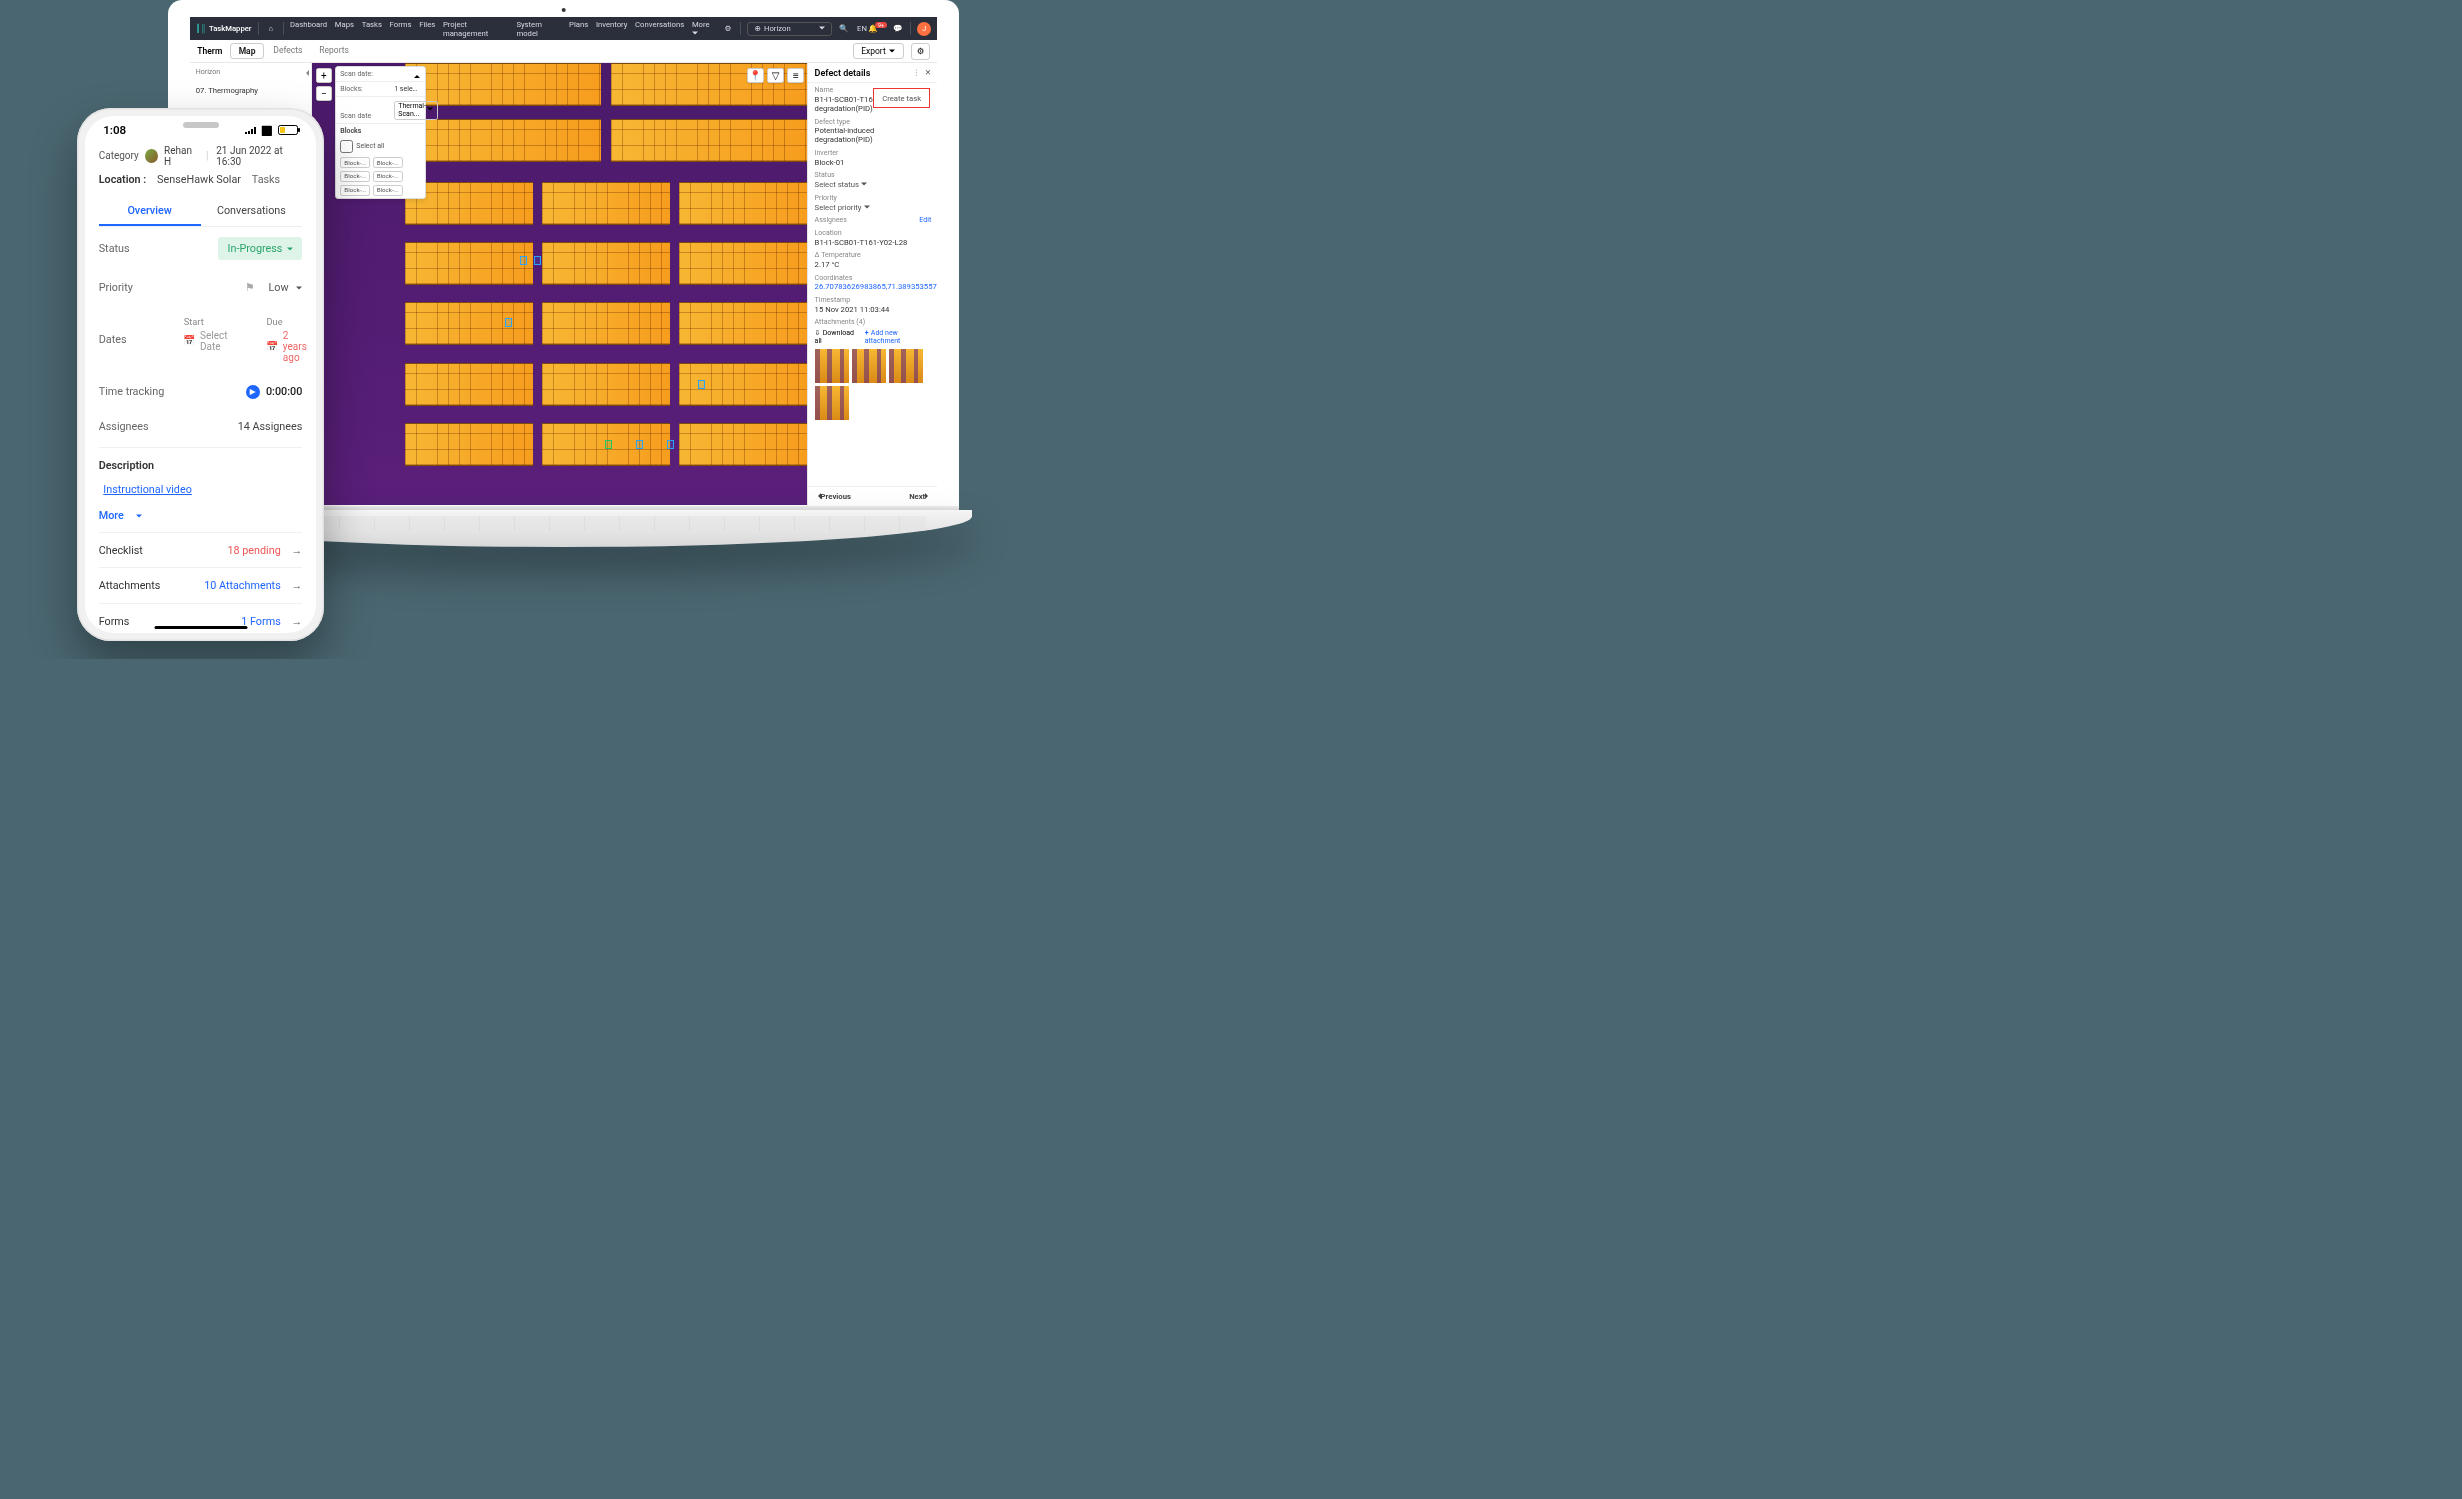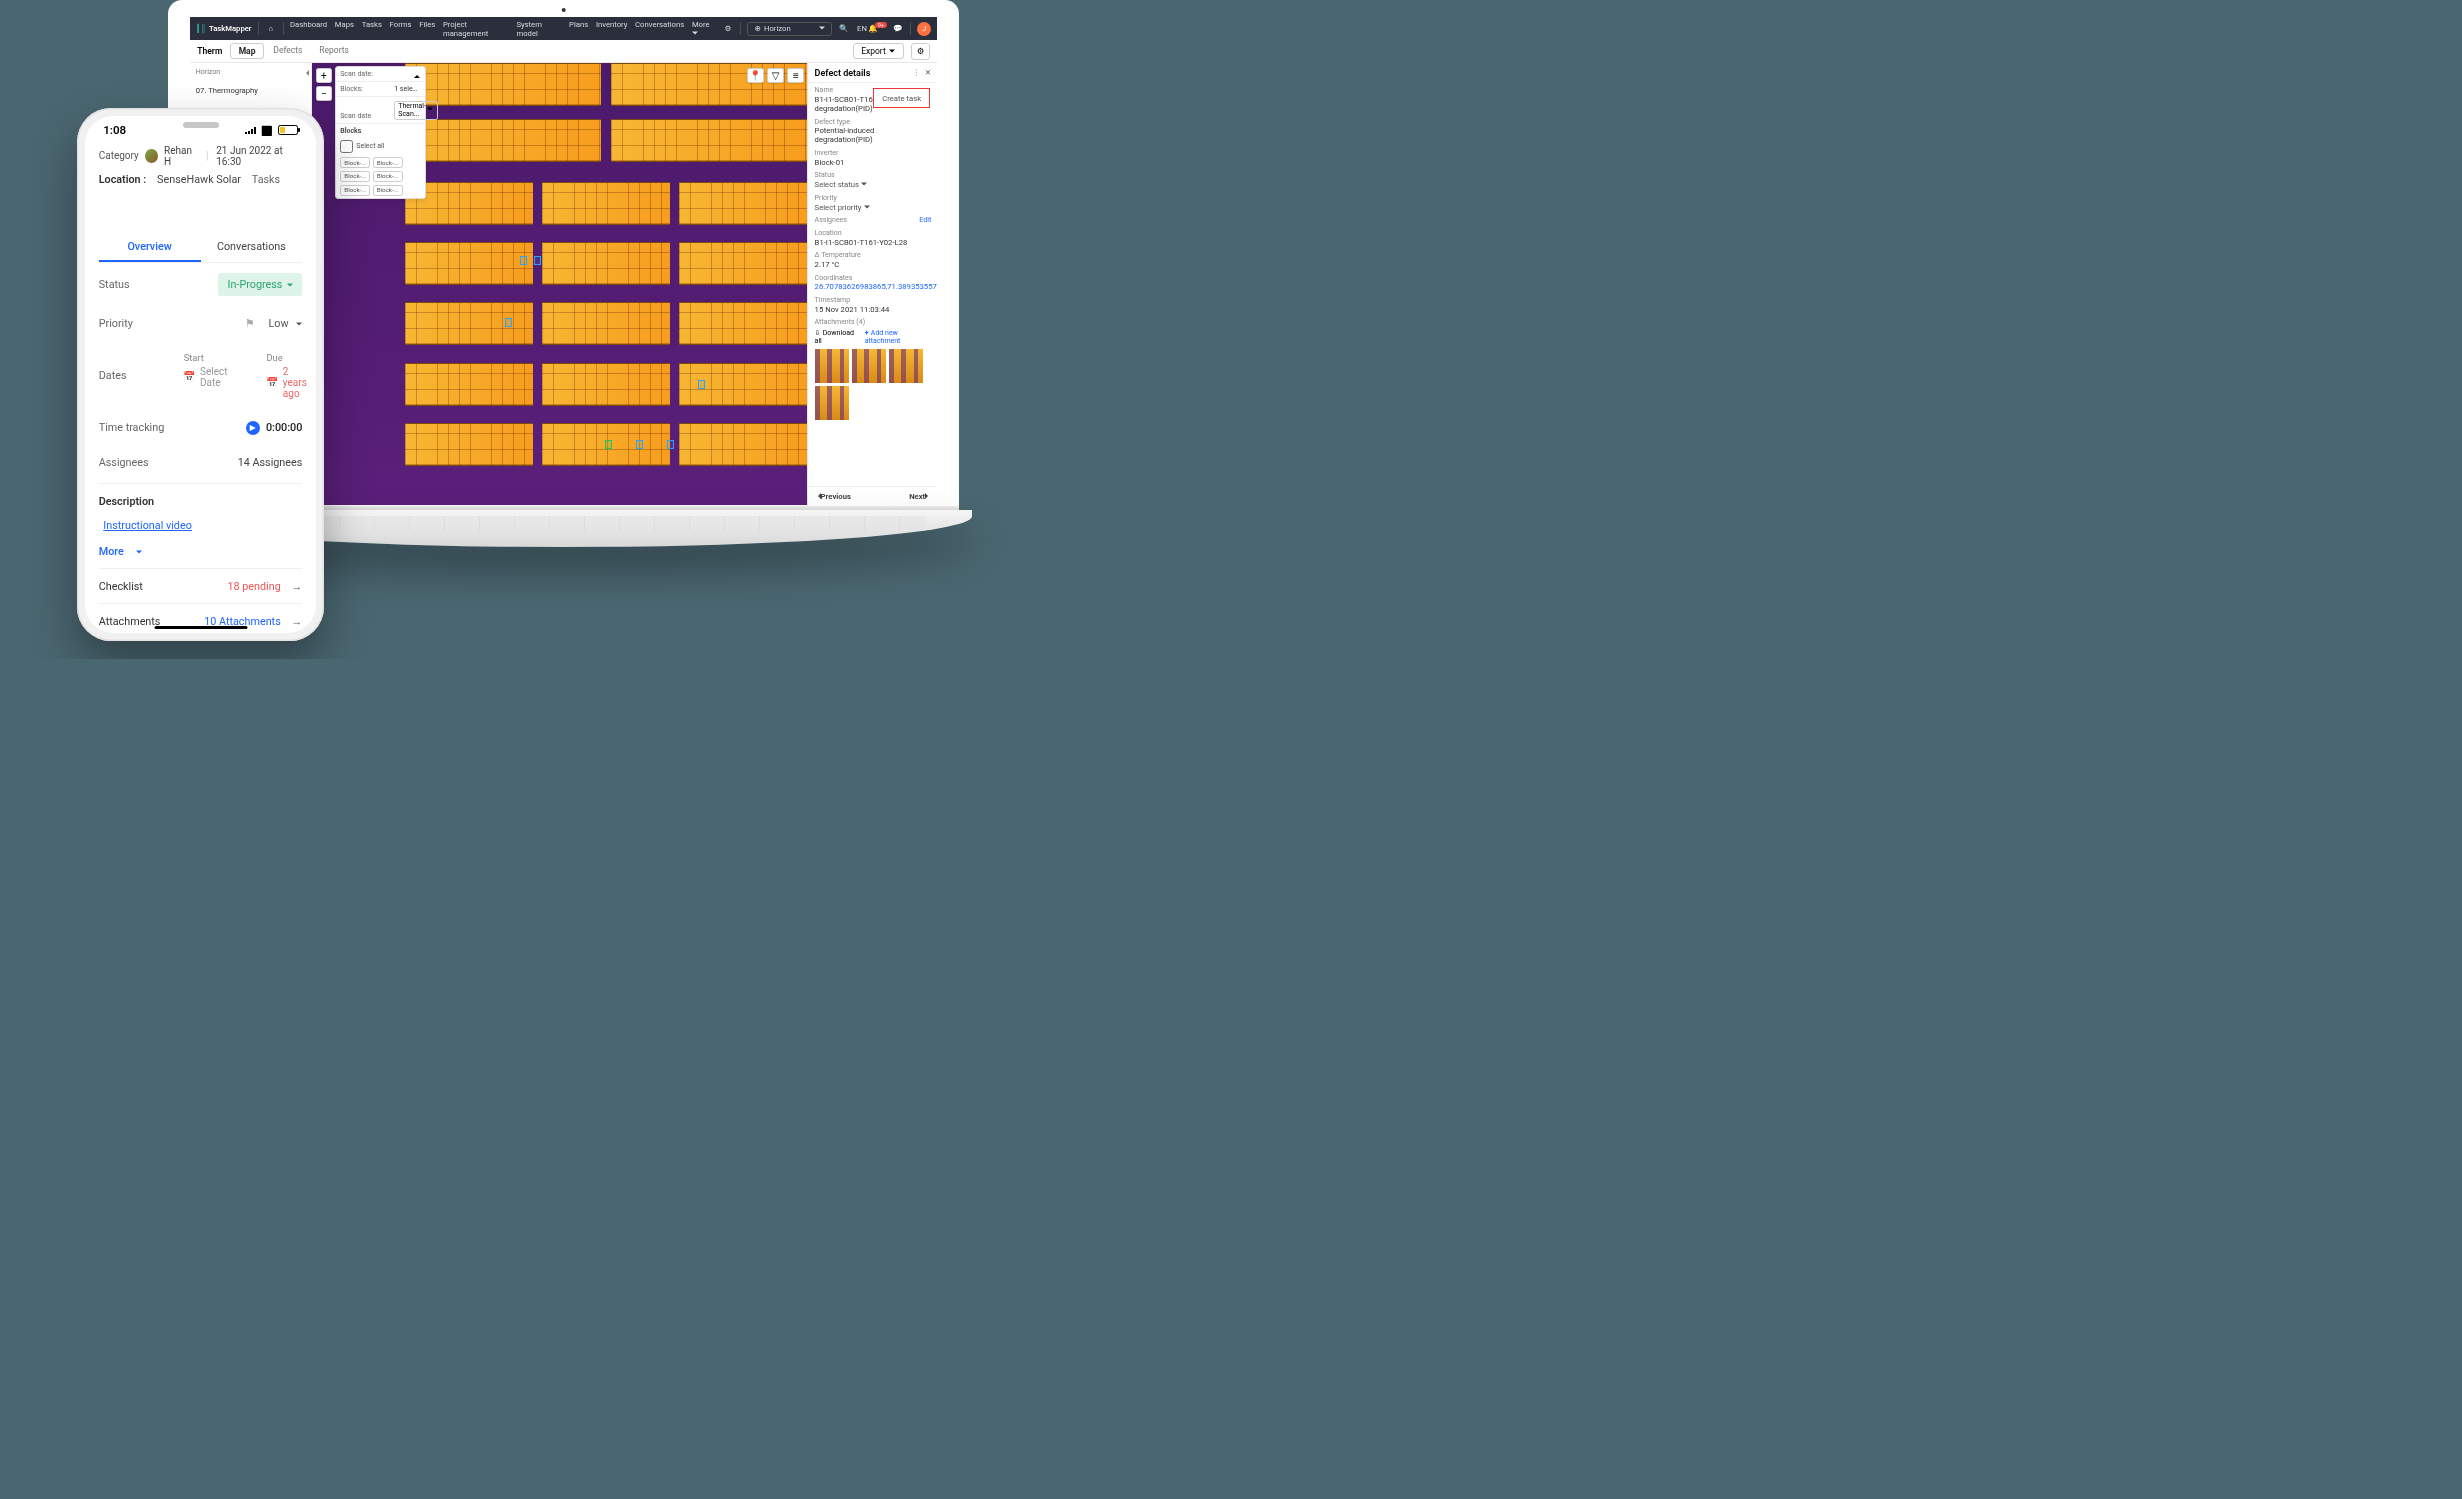--- a/index.html
+++ b/index.html
@@ -115,21 +115,21 @@
 .meta-row { display:flex; align-items:center; gap:6.2px; font-size:10px; color:#444; justify-content:center; }
 .meta-row .cat { color:#555; }
 .meta-avatar { width:14px; height:14px; border-radius:50%; background: linear-gradient(135deg,#7a4,#8b5a2b); display:inline-block; }
 .meta-sep { color:#ccc; margin:0 1.5px; }
 .location-row { margin-top:6.2px; font-size:10.8px; color:#333; display:flex; gap:10.8px; align-items:baseline; }
 .location-row .lbl { font-weight:600; }
 .location-row .sub { color:#444; }
 .location-row .tasks { color:#666; }
 
 .ph-tabs { display:flex; margin-top:12.4px; border-bottom:0.8px solid #eee; }
-.ph-tab { flex:1; text-align:center; padding:6.2px 0; color:#444; cursor:pointer;margin-top:36px; }
+.ph-tab { flex:1; text-align:center; padding:6.2px 0; color:#444; cursor:pointer; }
 .ph-tab.active { color:#1e66ff; border-bottom:2.3px solid #1e66ff; font-weight:500; }
 
 .ph-row { display:flex; align-items:center; padding:10.8px 0; font-size:10.8px; color:#444; }
 .ph-row .label { flex:0 0 85px; color:#666; }
 .status-pill { background:#dff4e9; color:#2aa36c; border-radius:3.1px; padding:4.6px 9.3px; display:flex; align-items:center; gap:4.6px; cursor:pointer; }
 .status-pill .caret { color:#2aa36c; }
 .flag-icon { color:#aaa; margin-right:6.2px; }
 .low-dd { display:flex; align-items:center; gap:7.7px; color:#555; cursor:pointer; }
 .dates-block { display:flex; gap:39px; flex:1; }
 .date-col { display:flex; flex-direction:column; gap:3.1px; font-size:10px; }

